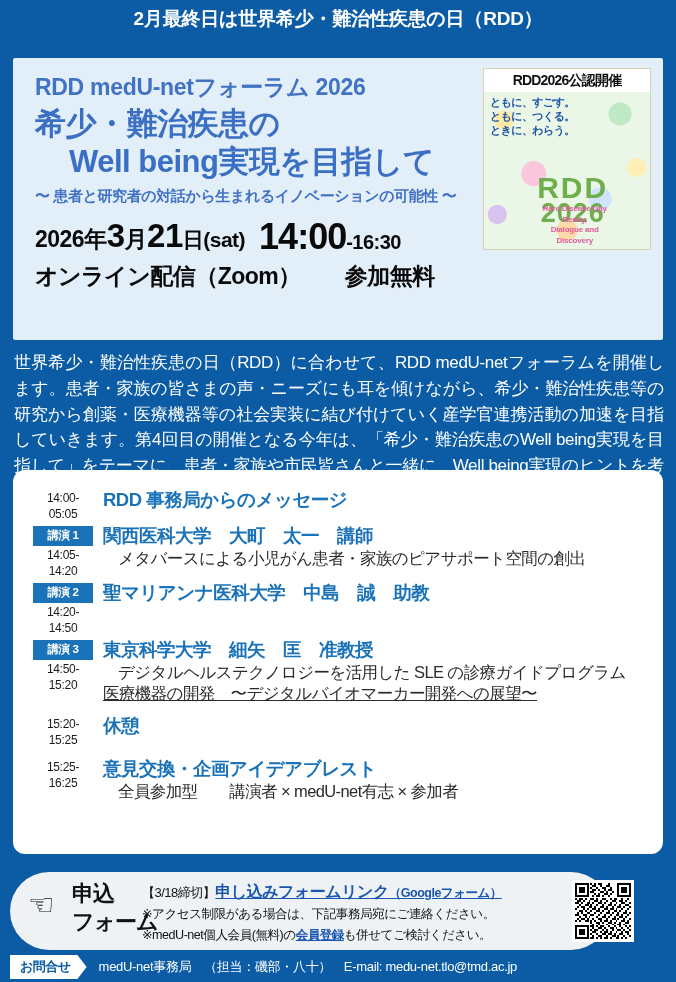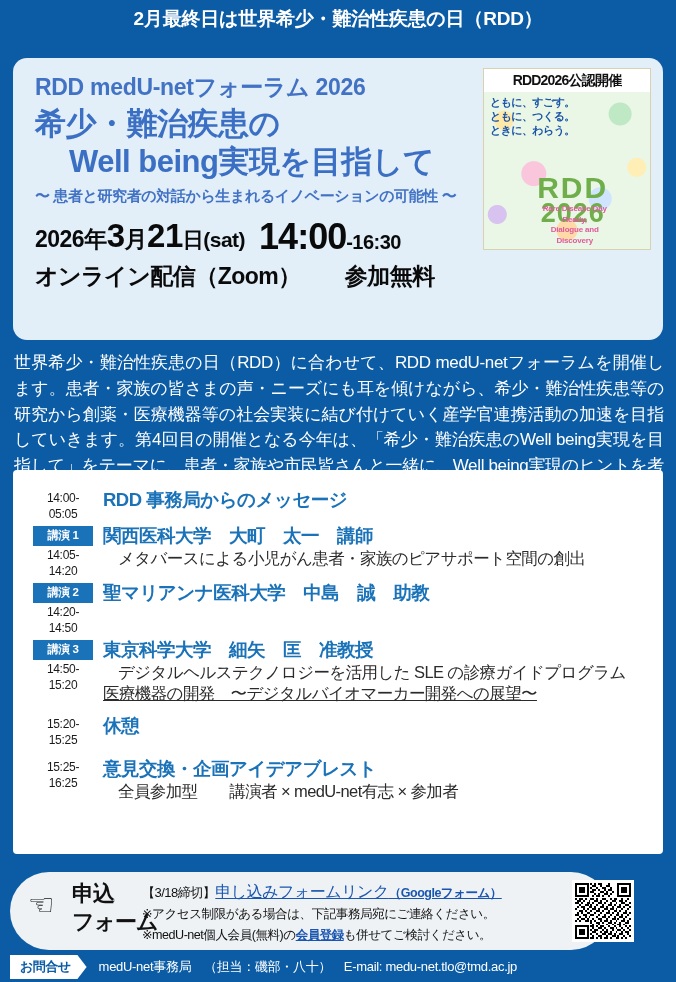--- a/index.html
+++ b/index.html
@@ -18,21 +18,21 @@
     color: #ffffff;
     font-size: 19px; font-weight: bold;
     letter-spacing: -0.2px;
   }
 
   
   .hero {
     position: absolute; left: 13px; top: 58px;
     width: 650px; height: 282px;
     background: #e2eef8;
-    border-radius: 14px;
+    border-radius: 2px;
     padding: 14px 18px 8px 22px;
   }
   .hero-left { width: 462px; }
   .kicker {
     color: #4272c4; font-size: 23px; font-weight: bold;
     letter-spacing: -0.3px; margin-bottom: 2px;
   }
   .title-1 {
     color: #3a6fc4; font-size: 31px; font-weight: bold;
     letter-spacing: -0.5px; line-height: 1.22;
@@ -111,21 +111,21 @@
     position: absolute; left: 14px; top: 350px; width: 650px;
     color: #ffffff; font-size: 17px; line-height: 1.52;
     letter-spacing: -0.35px; text-align: justify;
   }
 
   
   .program {
     position: absolute; left: 13px; top: 470px;
     width: 650px; height: 384px;
     background: #ffffff;
-    border-radius: 4px;
+    border-radius: 12px;
     padding: 18px 14px 10px 14px;
   }
   .row { display: flex; align-items: flex-start; margin-bottom: 2px; }
   .tcol {
     width: 72px; flex: none; padding-top: 2px;
     font-size: 12px; color: #1a1a1a; line-height: 1.35;
     text-align: center; letter-spacing: -0.3px;
   }
   .tcol .t2 { display: block; text-align: center; }
   .badge {
@@ -158,21 +158,21 @@
     position: absolute; left: 18px; top: 18px;
     font-size: 30px; color: #111; line-height: 1;
   }
   .apply-label {
     position: absolute; left: 62px; top: 8px;
     font-size: 22px; font-weight: bold; color: #111;
     line-height: 1.25; letter-spacing: -1px;
   }
   .apply-body { position: absolute; left: 132px; top: 10px; width: 430px; }
   .apply-line1 { font-size: 13px; color: #111; letter-spacing: -0.5px; white-space: nowrap; }
-  .lnk { color: #1a56b0; text-decoration: underline; font-weight: normal; font-size: 16px; }
+  .lnk { color: #1a56b0; text-decoration: underline; font-weight: bold; font-size: 16px; }
   .lnk-sm { color: #1a56b0; text-decoration: underline; font-weight: bold; font-size: 12.5px; }
   .apply-note {
     font-size: 12.6px; color: #111; letter-spacing: -0.5px;
     line-height: 1.4; margin-top: 3px; white-space: nowrap;
   }
   .qr {
     position: absolute; left: 572px; top: 880px;
     width: 62px; height: 62px;
     background: #ffffff; padding: 3px;
   }

